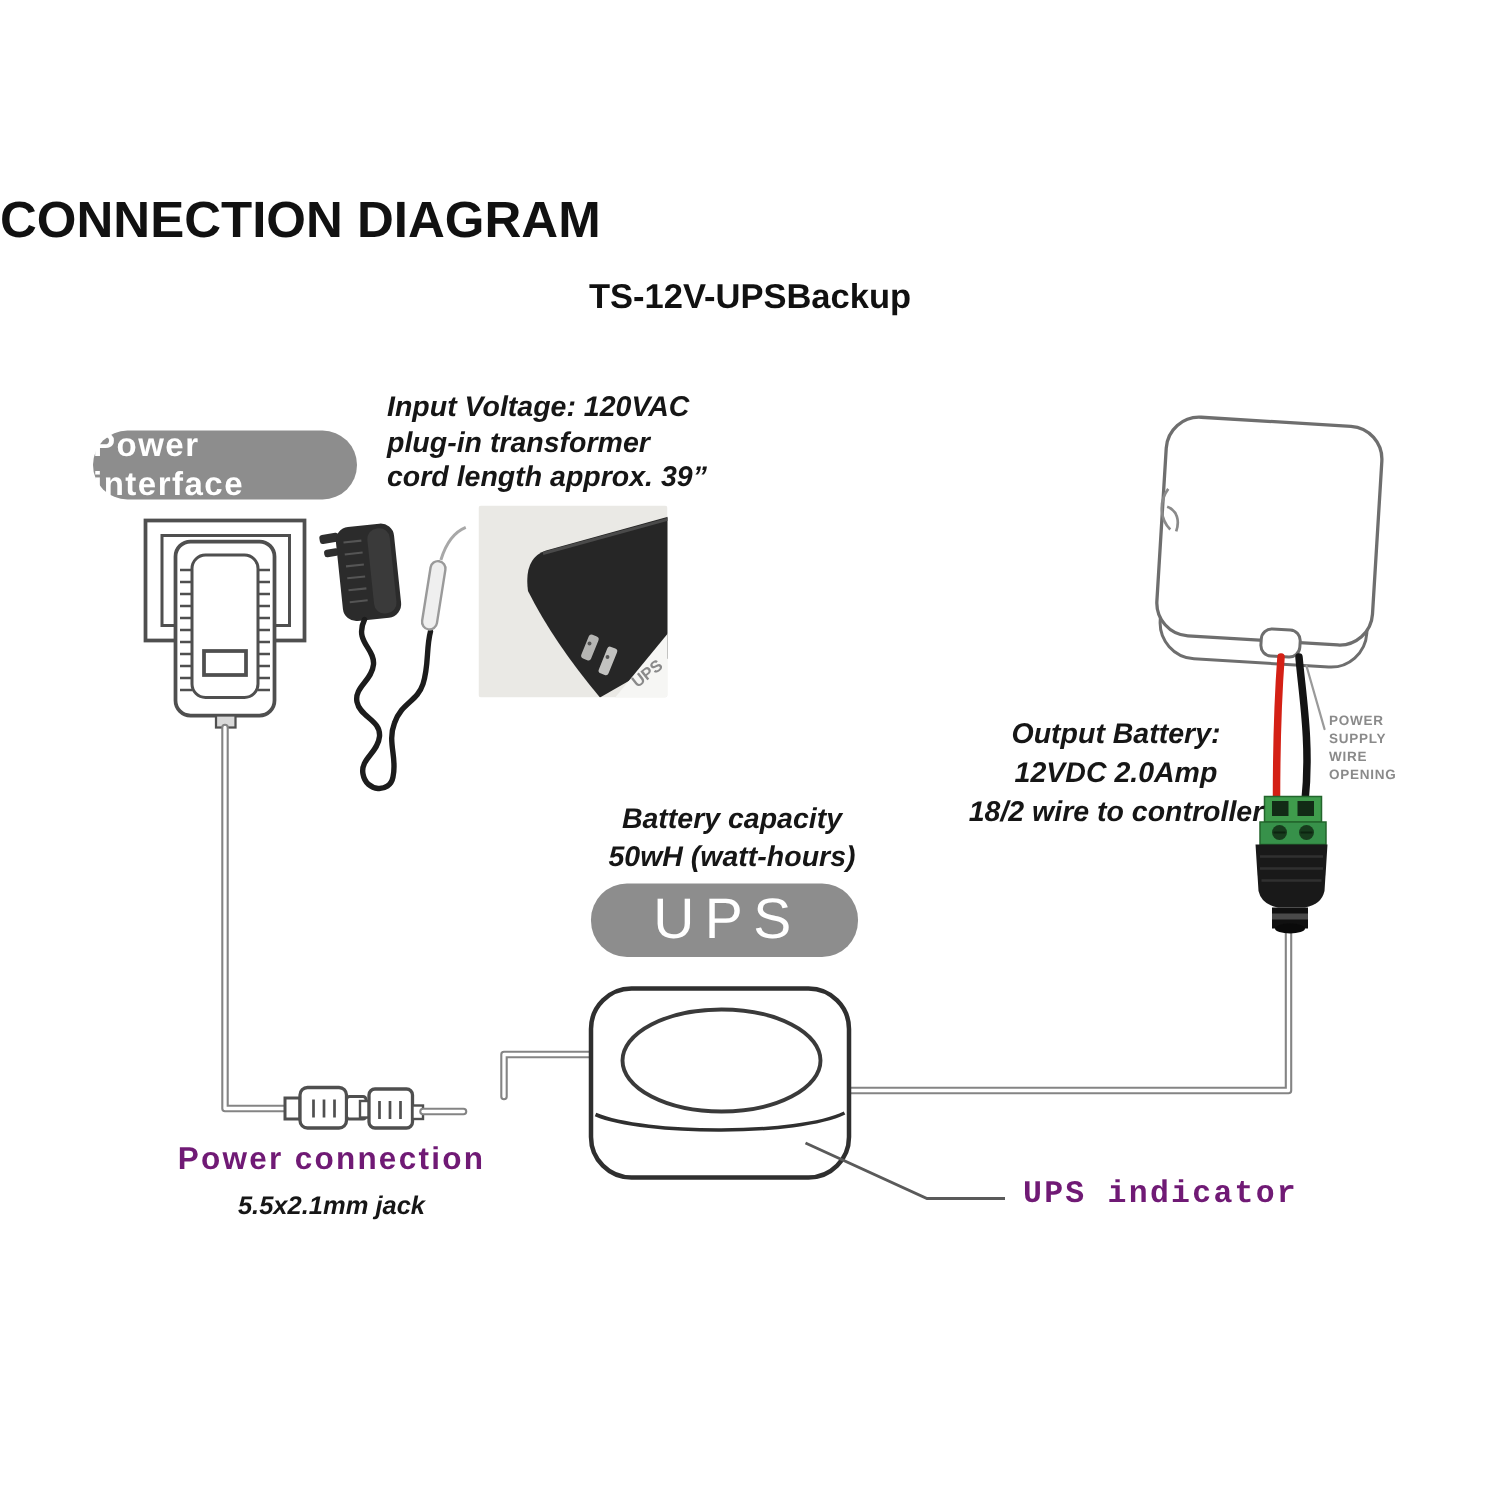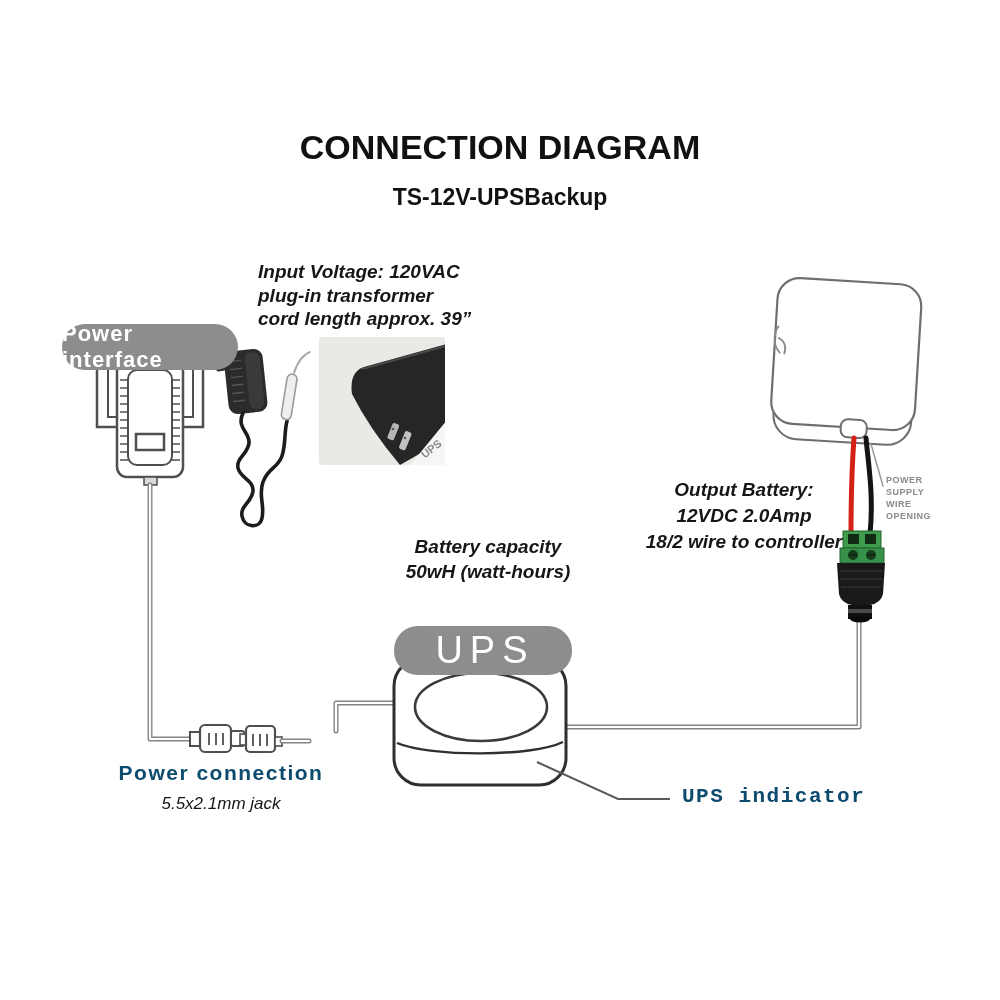--- a/index.html
+++ b/index.html
@@ -2,42 +2,41 @@
 <html><head>
 <meta charset="utf-8">
 <style>
   html,body{margin:0;padding:0;background:#ffffff;}
   #stage{
     position:relative;width:1000px;height:1000px;background:#ffffff;overflow:hidden;
     font-family:"Liberation Sans",sans-serif;color:#1a1a1a;
   }
   .abs{position:absolute;}
   .title{
-    left:0;right:0;top:128px;text-align:center;
+    left:0;right:0;top:128px;text-align:left;
     font-size:34px;font-weight:bold;letter-spacing:0px;color:#111;
   }
   .subtitle{
     left:0;right:0;top:184px;text-align:center;
     font-size:23px;font-weight:bold;color:#111;
   }
   .pill{
     background:#8d8d8d;color:#ffffff;display:flex;align-items:center;justify-content:center;
     border-radius:24px;
-    margin-top:37px;
   }
   .pill-power{left:62px;top:287px;width:176px;height:46px;font-size:22px;font-weight:bold;letter-spacing:1px;}
   .pill-ups{left:394px;top:589px;width:174px;height:49px;font-size:38px;font-weight:normal;letter-spacing:7px;padding-left:4px;}
   .ann{font-size:19px;font-weight:bold;font-style:italic;line-height:23.5px;color:#161616;}
   .ann-input{left:258px;top:260px;}
   .ann-controller{left:653px;top:242px;}
   .ann-output{left:644px;top:477px;width:200px;text-align:center;line-height:26px;}
   .ann-battery{left:390px;top:534px;width:196px;text-align:center;line-height:25px;}
-  .graylbl{color:#0c4a6e;font-weight:bold;letter-spacing:1.5px;font-size:21px;}
+  .graylbl{color:#701a75;font-weight:bold;letter-spacing:1.5px;font-size:21px;}
   .lbl-powerconn{left:118px;top:761px;width:206px;text-align:center;}
-  .lbl-jack{left:118px;top:794px;width:206px;text-align:center;font-size:17px;font-weight:normal;font-style:italic;color:#161616;letter-spacing:0;}
+  .lbl-jack{left:118px;top:794px;width:206px;text-align:center;font-size:17px;font-weight:bold;font-style:italic;color:#161616;letter-spacing:0;}
   .lbl-upsind{left:682px;top:785px;font-family:Liberation Mono, monospace;}
   .smallcaps{
     left:886px;top:474px;font-size:9px;font-weight:600;color:#8a8a8a;
     line-height:12px;letter-spacing:0.5px;
   }
   svg{position:absolute;left:0;top:0;}
 </style>
 </head>
 <body>
 

